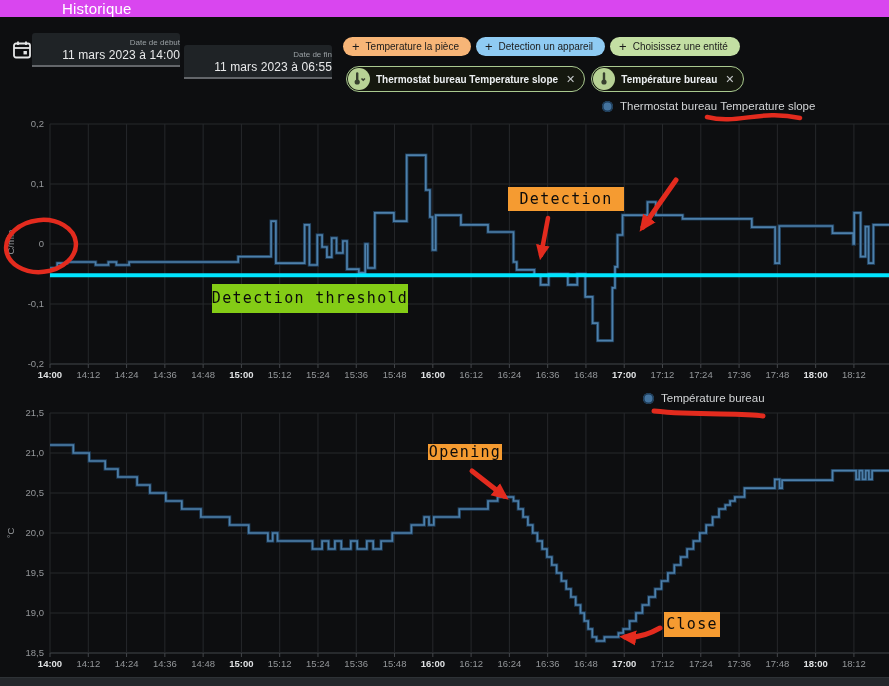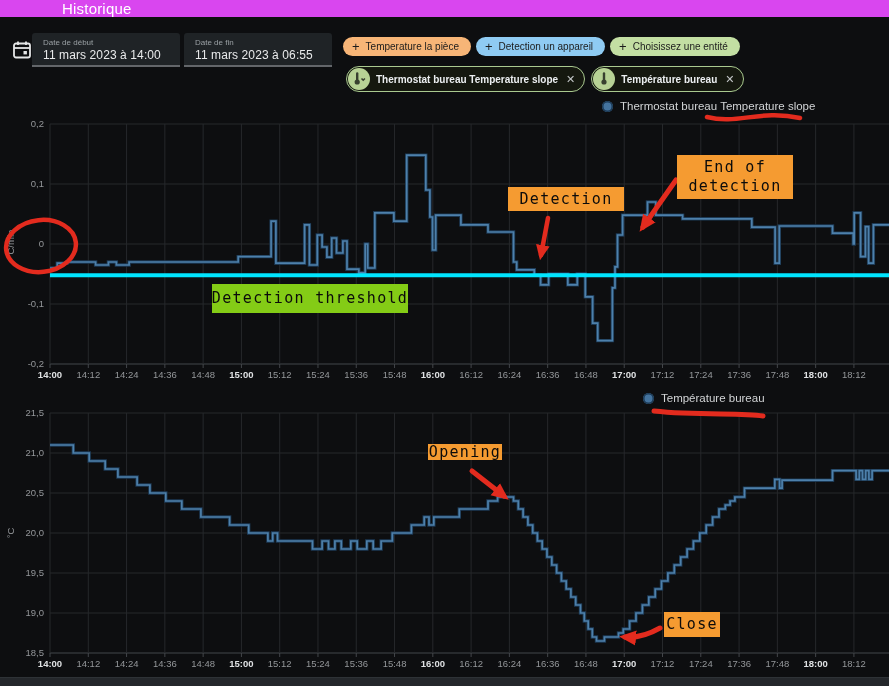--- a/index.html
+++ b/index.html
@@ -3,21 +3,21 @@
 <meta charset="utf-8">
 <style>
   html,body{margin:0;padding:0;background:#0d0e10;}
   .stage{position:relative;width:889px;height:686px;overflow:hidden;background:#0d0e10;
          font-family:"Liberation Sans",sans-serif;-webkit-font-smoothing:antialiased;}
   .appbar{position:absolute;left:0;top:0;width:889px;height:17px;background:#d946ef;
           display:flex;align-items:center;padding-left:38px;}
   .appbar-title{color:#ffffff;font-size:15px;font-weight:500;margin-left:24px;letter-spacing:.2px;}
   .cal-btn{position:absolute;left:9px;top:37px;width:26px;height:26px;display:flex;align-items:center;justify-content:center;}
   .datebox{position:absolute;top:33px;width:148px;height:34px;background:#1f2326;
-           border-bottom:2px solid #63666a;border-radius:3px 3px 0 0;padding:0;box-sizing:border-box;}
+           border-bottom:2px solid #63666a;border-radius:3px 3px 0 0;padding:0;box-sizing:border-box;text-align:right;}
   .datebox .lbl{display:block;font-size:8px;color:#9aa0a4;margin:5px 0 1px 11px;}
   .datebox .val{display:block;font-size:12px;font-weight:400;color:#e9eaeb;margin-left:11px;letter-spacing:.1px;}
   .pills{position:absolute;left:343px;top:37px;display:flex;gap:5px;}
   .pill{height:19px;border-radius:10px;display:flex;align-items:center;padding:0 12px 0 9px;gap:6px;
         font-size:10px;font-weight:500;color:#1c1c1c;cursor:pointer;}
   .pill .plus{font-size:13px;font-weight:400;line-height:1;margin-top:-1px;}
   .chips{position:absolute;left:346px;top:66px;display:flex;gap:6px;}
   .chip{height:24px;border:1px solid #a9c98f;border-radius:13px;background:#15180f;
         display:flex;align-items:center;padding:0 9px 0 1px;gap:6px;}
   .chip .ic{width:22px;height:22px;border-radius:50%;background:#b7d295;display:flex;align-items:center;justify-content:center;}
@@ -58,21 +58,21 @@
       <line x1="7" y1="2.5" x2="7" y2="6" stroke="#e6e7e8" stroke-width="1.8"></line>
       <line x1="15" y1="2.5" x2="15" y2="6" stroke="#e6e7e8" stroke-width="1.8"></line>
       <rect x="12.5" y="12" width="3.4" height="3.4" fill="#e6e7e8"></rect>
     </svg>
   </div>
 
   <div class="datebox" style="left:32px;">
     <span class="lbl">Date de début</span>
     <span class="val">11 mars 2023 à 14:00</span>
   </div>
-  <div class="datebox" style="left:184px;">
+  <div class="datebox" style="left:184px;margin-top:12px;">
     <span class="lbl">Date de fin</span>
     <span class="val">11 mars 2023 à 06:55</span>
   </div>
 
   <div class="pills">
     <div class="pill" style="background:#f7b577;">
       <span class="plus">+</span>
       <span>Temperature la pièce</span>
     </div>
     <div class="pill" style="background:#8fcbf3;">
@@ -298,21 +298,17 @@
     <path d="M707,117 C738,125 760,109 800,118" fill="none" stroke="#e32b1e" stroke-width="4.5" stroke-linecap="round"></path>
     <path d="M654,411 C700,416 742,412 763,416" fill="none" stroke="#e32b1e" stroke-width="5" stroke-linecap="round"></path>
     <path d="M548,218 L541,255" fill="none" stroke="#e32b1e" stroke-width="4.5" stroke-linecap="round" marker-end="url(#arrh)"></path>
     <path d="M676,180 L643,227" fill="none" stroke="#e32b1e" stroke-width="5" stroke-linecap="round" marker-end="url(#arrh)"></path>
     <path d="M472,471 L504,496" fill="none" stroke="#e32b1e" stroke-width="5" stroke-linecap="round" marker-end="url(#arrh)"></path>
     <path d="M660,628 C646,636 636,638 625,637" fill="none" stroke="#e32b1e" stroke-width="5" stroke-linecap="round" marker-end="url(#arrh)"></path>
   </svg>
 
   <div class="anno cyan" id="anno-threshold">Detection threshold</div>
   <div class="anno orange" id="anno-detection">Detection</div>
-  <div class="anno orange" id="anno-end">
-    <span>End of</span>
-    <span>detection</span>
-  </div>
   <div class="anno orange" id="anno-opening">Opening</div>
   <div class="anno orange" id="anno-close">Close</div>
 
   <div class="scrollstrip"></div>
 </div>
 
 </body></html>

